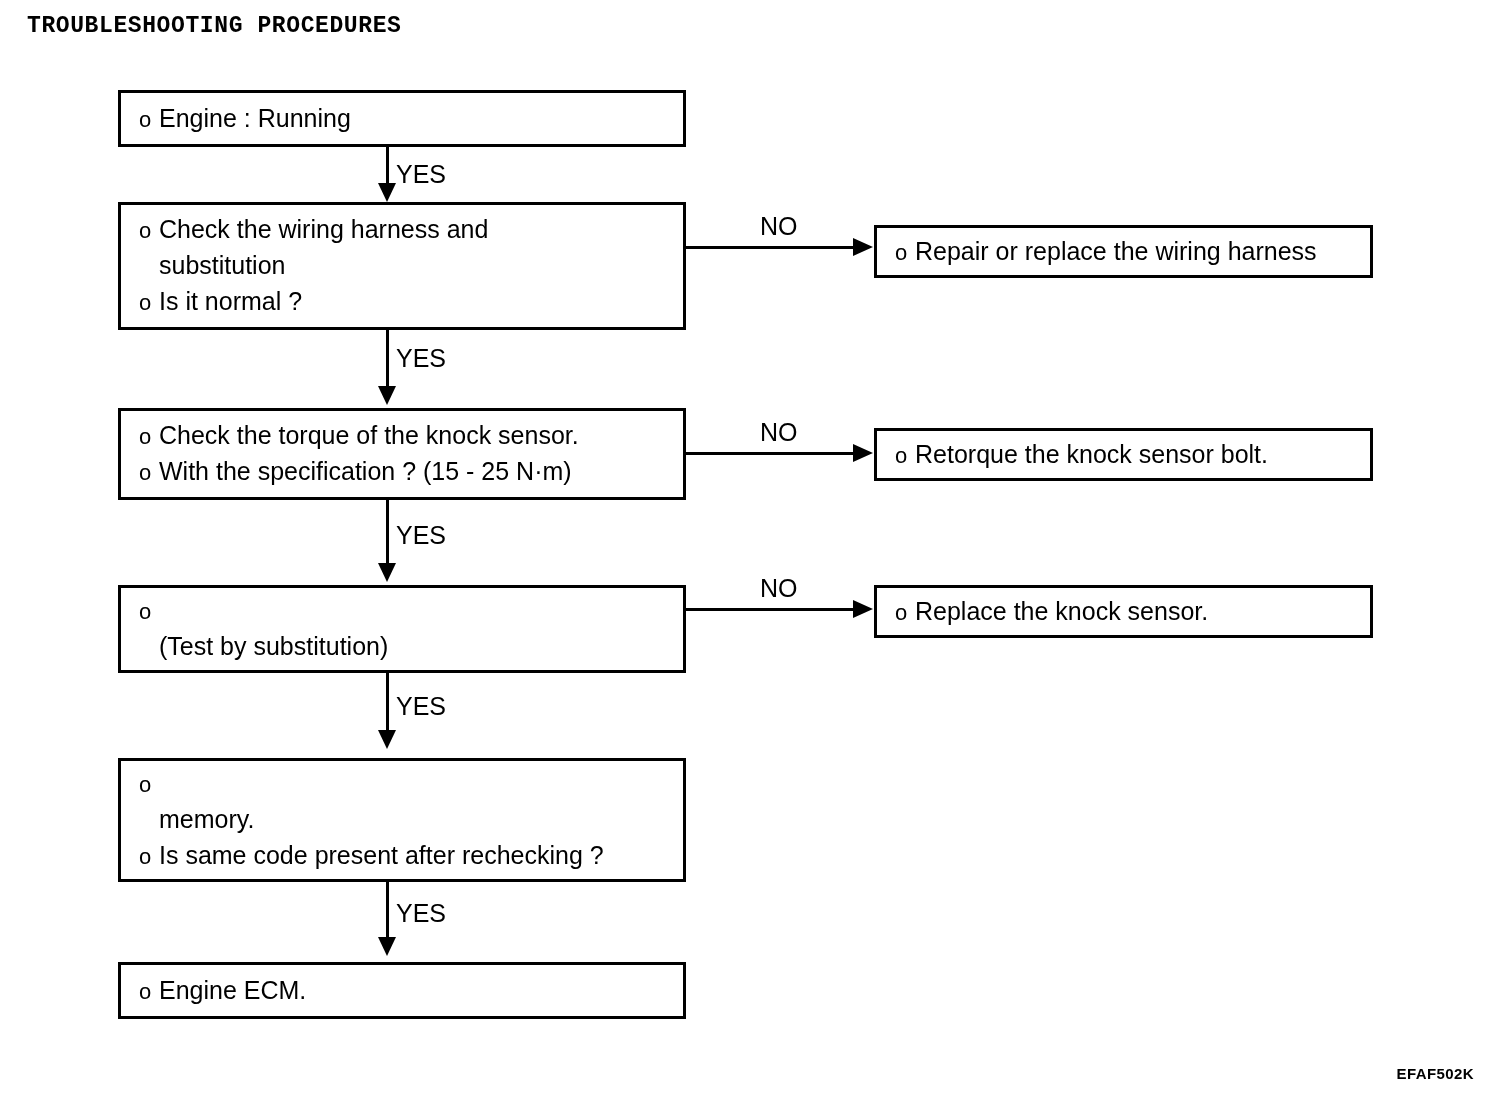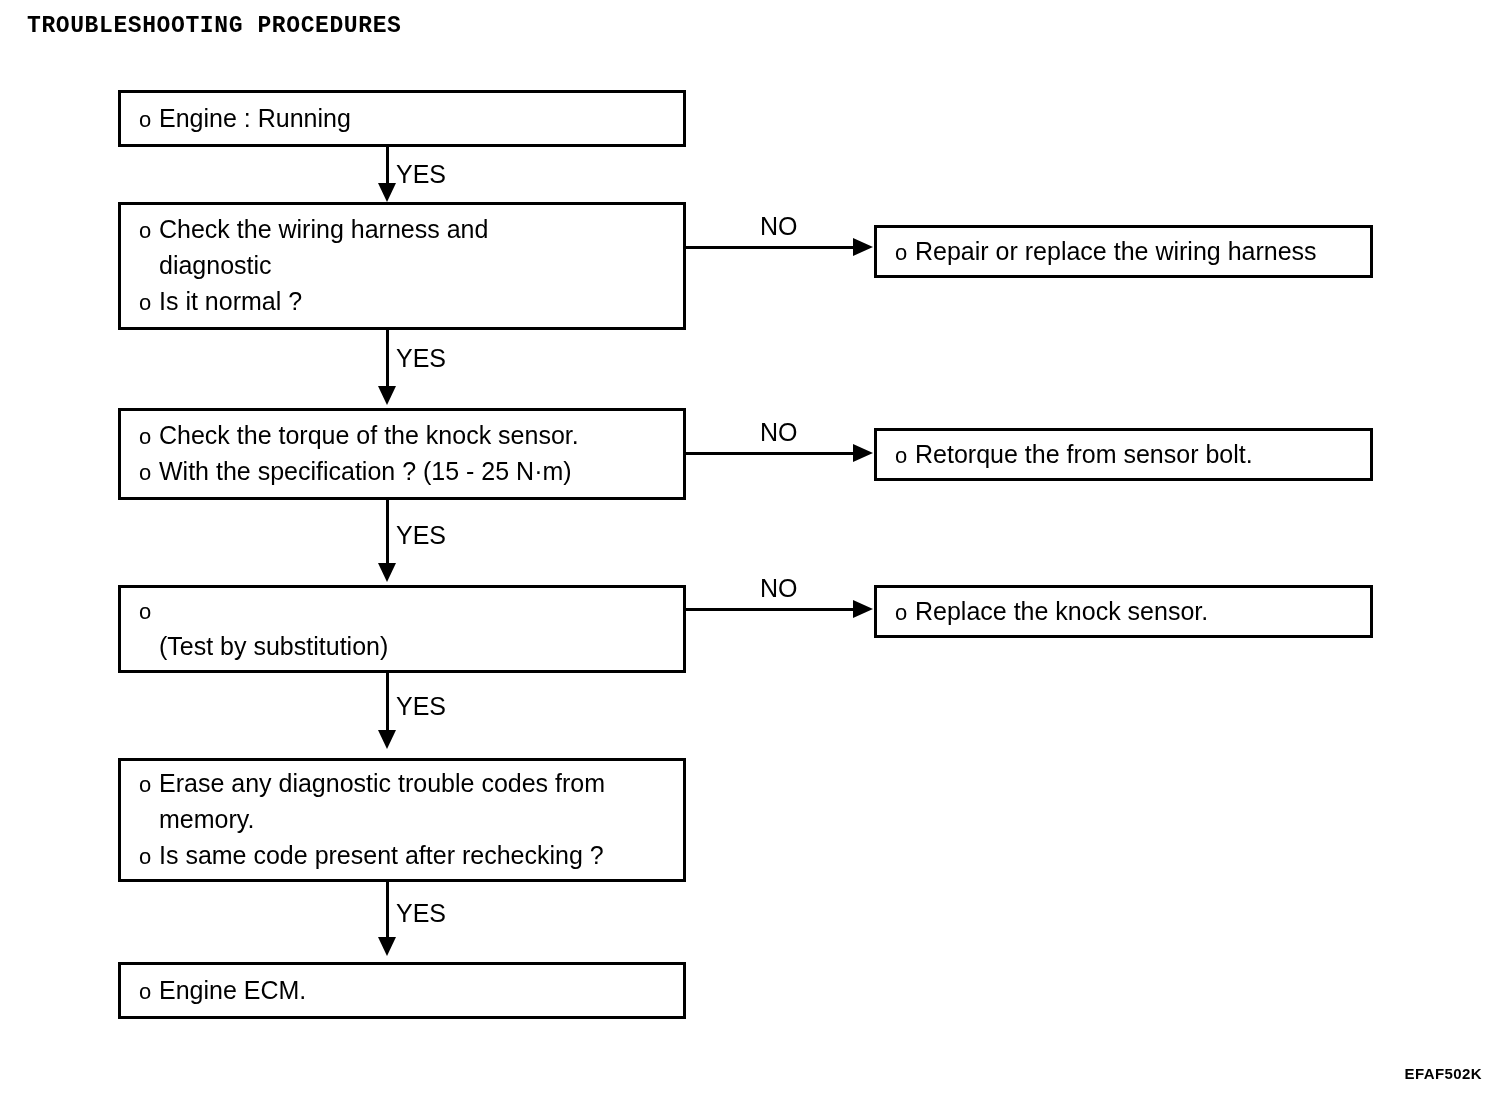--- a/index.html
+++ b/index.html
@@ -92,21 +92,21 @@
   .edge-label {
     position: absolute;
     font-size: 25px;
     font-weight: normal;
     white-space: nowrap;
     text-align: right;
   }
 
   #figure-code {
     position: absolute;
-    right: 22px;
+    right: 30px;
     bottom: 16px;
     font-size: 15px;
     font-weight: bold;
     letter-spacing: 0.4px;
     white-space: nowrap;
   }
 </style>
 </head>
 <body>
 
@@ -125,21 +125,21 @@
   <div class="arrow-down" style="left:378px; top:183px;"></div>
   <div class="edge-label" style="left:396px; top:160px;">YES</div>
 
   <div class="node" style="left:118px; top:202px; width:568px; height:128px;">
     <div class="node-line">
       <span class="bullet">o</span>
       <span class="node-text">Check the wiring harness and</span>
     </div>
     <div class="node-line">
       <span class="bullet blank">o</span>
-      <span class="node-text">diagnostic</span>
+      <span class="node-text">substitution</span>
     </div>
     <div class="node-line">
       <span class="bullet">o</span>
       <span class="node-text">Is it normal ?</span>
     </div>
   </div>
 
   <div class="h-line" style="left:686px; top:246px; width:168px;"></div>
   <div class="arrow-right" style="left:853px; top:238px;"></div>
   <div class="edge-label" style="left:760px; top:212px;">NO</div>
@@ -166,21 +166,21 @@
     </div>
   </div>
 
   <div class="h-line" style="left:686px; top:452px; width:168px;"></div>
   <div class="arrow-right" style="left:853px; top:444px;"></div>
   <div class="edge-label" style="left:760px; top:418px;">NO</div>
 
   <div class="node" style="left:874px; top:428px; width:499px; height:53px;">
     <div class="node-line">
       <span class="bullet">o</span>
-      <span class="node-text">Retorque the from sensor bolt.</span>
+      <span class="node-text">Retorque the knock sensor bolt.</span>
     </div>
   </div>
 
   <div class="v-line" style="left:386px; top:500px; height:68px;"></div>
   <div class="arrow-down" style="left:378px; top:563px;"></div>
   <div class="edge-label" style="left:396px; top:521px;">YES</div>
 
   <div class="node" style="left:118px; top:585px; width:568px; height:88px;">
     <div class="node-line">
       <span class="bullet">o</span>
@@ -202,21 +202,20 @@
     </div>
   </div>
 
   <div class="v-line" style="left:386px; top:673px; height:61px;"></div>
   <div class="arrow-down" style="left:378px; top:730px;"></div>
   <div class="edge-label" style="left:396px; top:692px;">YES</div>
 
   <div class="node" style="left:118px; top:758px; width:568px; height:124px;">
     <div class="node-line">
       <span class="bullet">o</span>
-      <span class="node-text">Erase any diagnostic trouble codes from</span>
     </div>
     <div class="node-line">
       <span class="bullet blank">o</span>
       <span class="node-text">memory.</span>
     </div>
     <div class="node-line">
       <span class="bullet">o</span>
       <span class="node-text">Is same code present after rechecking ?</span>
     </div>
   </div>

